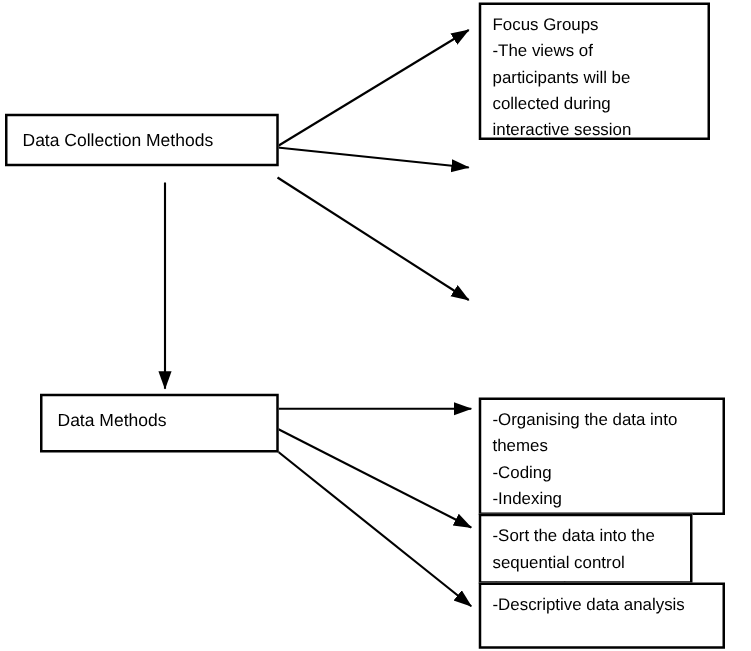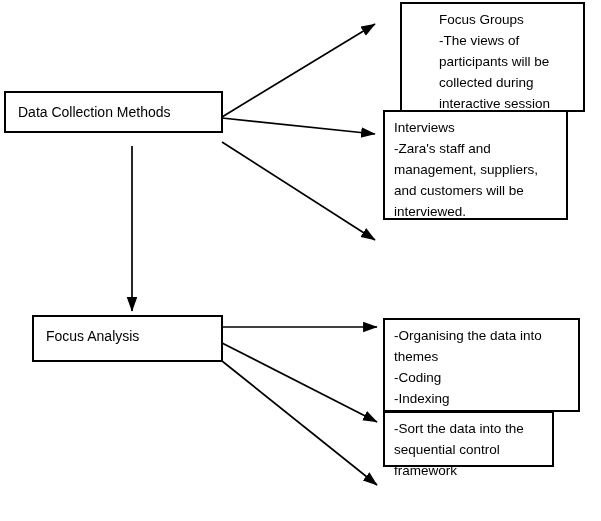--- a/index.html
+++ b/index.html
@@ -68,46 +68,42 @@
     <line x1="222" y1="343" x2="377" y2="422" stroke="#000000" stroke-width="1.7" marker-end="url(#ah)"></line>
 
     <line x1="222" y1="361" x2="377" y2="485" stroke="#000000" stroke-width="1.7" marker-end="url(#ah)"></line>
   </svg>
 
   <div class="box node" style="left:4px; top:91px; width:219px; height:42px;">
     <div class="inner">Data Collection Methods</div>
   </div>
 
   <div class="box node" style="left:32px; top:315px; width:191px; height:47px;">
-    <div class="inner">Focus Analysis</div>
+    <div class="inner">Data Methods</div>
   </div>
 
-  <div class="box" style="left:400px; top:2px; width:185px; height:110px;padding-left:28px;">
+  <div class="box" style="left:383px; top:2px; width:185px; height:110px;">
     <div class="inner">Focus Groups
 -The views of
 participants will be
 collected during
 interactive session</div>
   </div>
 
-  <div class="box" style="left:383px; top:110px; width:185px; height:110px;">
-    <div class="inner">Interviews
--Zara's staff and
-management, suppliers,
-and customers will be
-interviewed.</div>
-  </div>
 
 
   <div class="box" style="left:383px; top:318px; width:197px; height:94px;">
     <div class="inner">-Organising the data into
 themes
 -Coding
 -Indexing</div>
   </div>
 
   <div class="box" style="left:383px; top:411px; width:171px; height:56px;">
     <div class="inner">-Sort the data into the
 sequential control framework</div>
   </div>
 
+  <div class="box" style="left:383px; top:466px; width:197px; height:53px;">
+    <div class="inner">-Descriptive data analysis</div>
+  </div>
 
 </div>
 
 </body></html>

